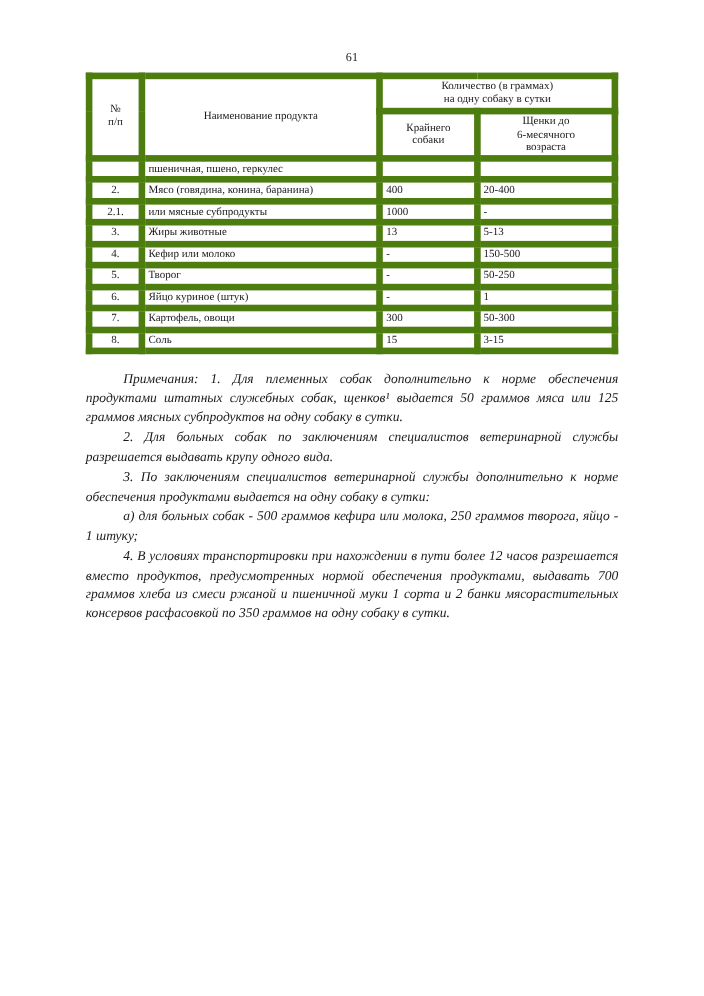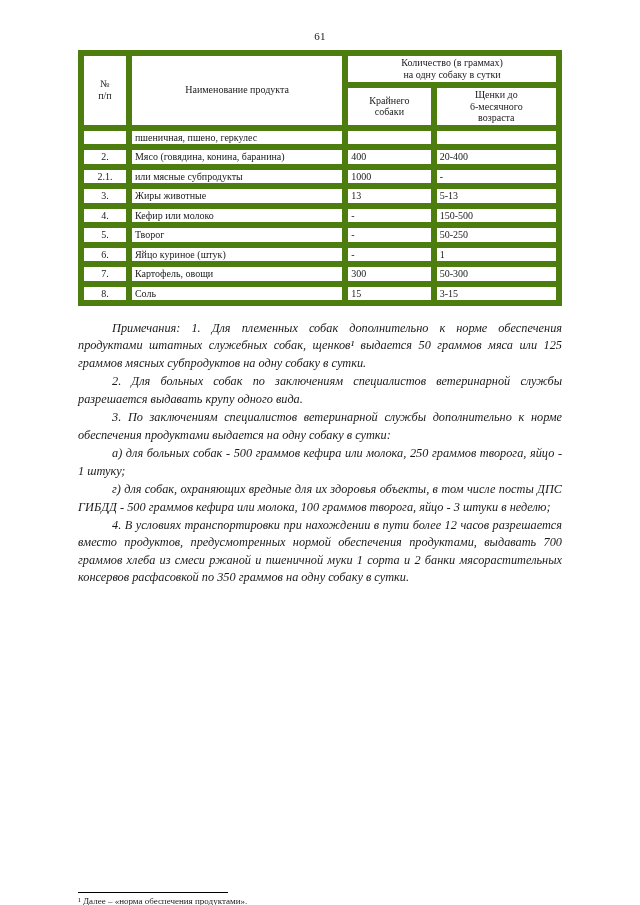--- a/index.html
+++ b/index.html
@@ -18,21 +18,21 @@
   .page {
     width: 640px;
     height: 905px;
     position: relative;
     box-sizing: border-box;
     padding: 0 78px;
   }
   .page-number {
     text-align: center;
     font-size: 11px;
-    margin-top: 30px;
+    margin-top: 46px;
     margin-bottom: 8px;
     letter-spacing: 0.2px;
   }
   table.ration {
     border-collapse: collapse;
     width: 484px;
     margin: 0 auto;
     font-size: 10px;
     line-height: 1.15;
   }
@@ -180,21 +180,20 @@
         <td class="col-pup">3-15</td>
       </tr>
     </tbody>
   </table>
 
   <div class="body-text">
     <p>Примечания: 1. Для племенных собак дополнительно к норме обеспечения продуктами штатных служебных собак, щенков¹ выдается 50 граммов мяса или 125 граммов мясных субпродуктов на одну собаку в сутки.</p>
     <p>2. Для больных собак по заключениям специалистов ветеринарной службы разрешается выдавать крупу одного вида.</p>
     <p>3. По заключениям специалистов ветеринарной службы дополнительно к норме обеспечения продуктами выдается на одну собаку в сутки:</p>
     <p>а) для больных собак - 500 граммов кефира или молока, 250 граммов творога, яйцо - 1 штуку;</p>
-    <p>г) для собак, охраняющих вредные для их здоровья объекты, в том числе посты ДПС ГИБДД - 500 граммов кефира или молока, 100 граммов творога, яйцо - 3 штуки в неделю;</p>
     <p>4. В условиях транспортировки при нахождении в пути более 12 часов разрешается вместо продуктов, предусмотренных нормой обеспечения продуктами, выдавать 700 граммов хлеба из смеси ржаной и пшеничной муки 1 сорта и 2 банки мясорастительных консервов расфасовкой по 350 граммов на одну собаку в сутки.</p>
   </div>
 
   <div class="footnote-wrap">
     <div class="footnote-rule"></div>
     <div class="footnote-text">¹ Далее – «норма обеспечения продуктами».</div>
   </div>
 
 </div>
 

